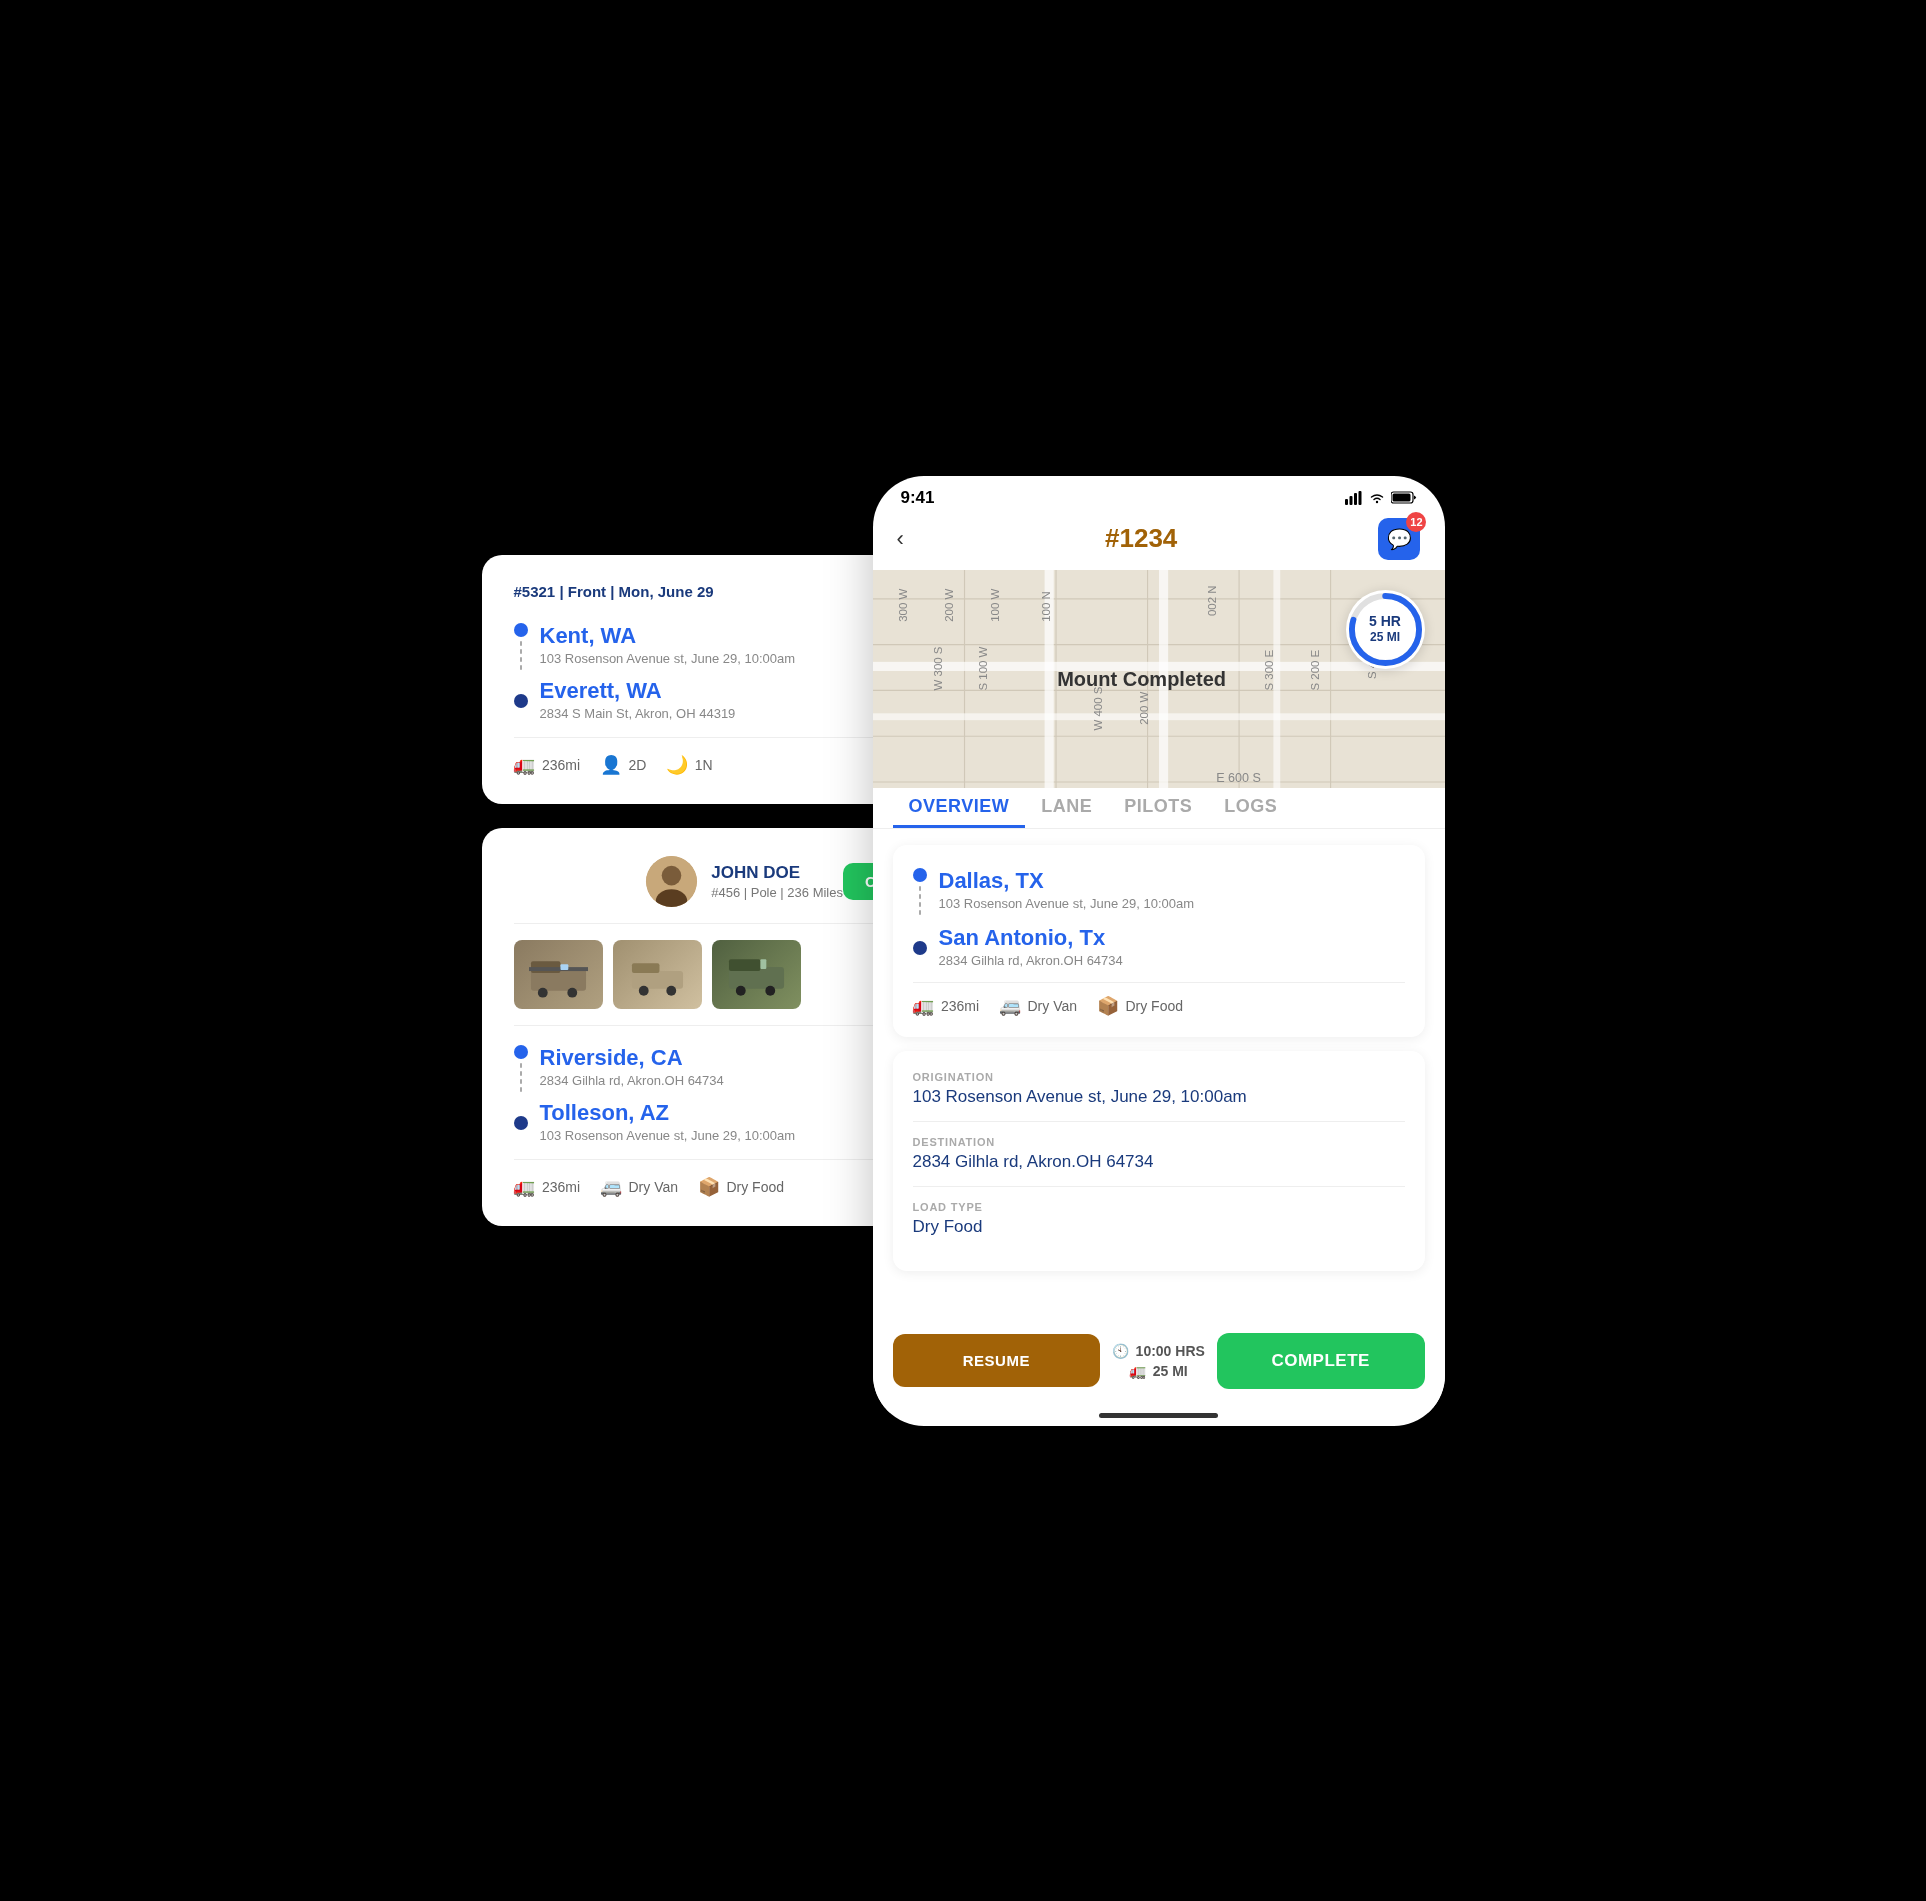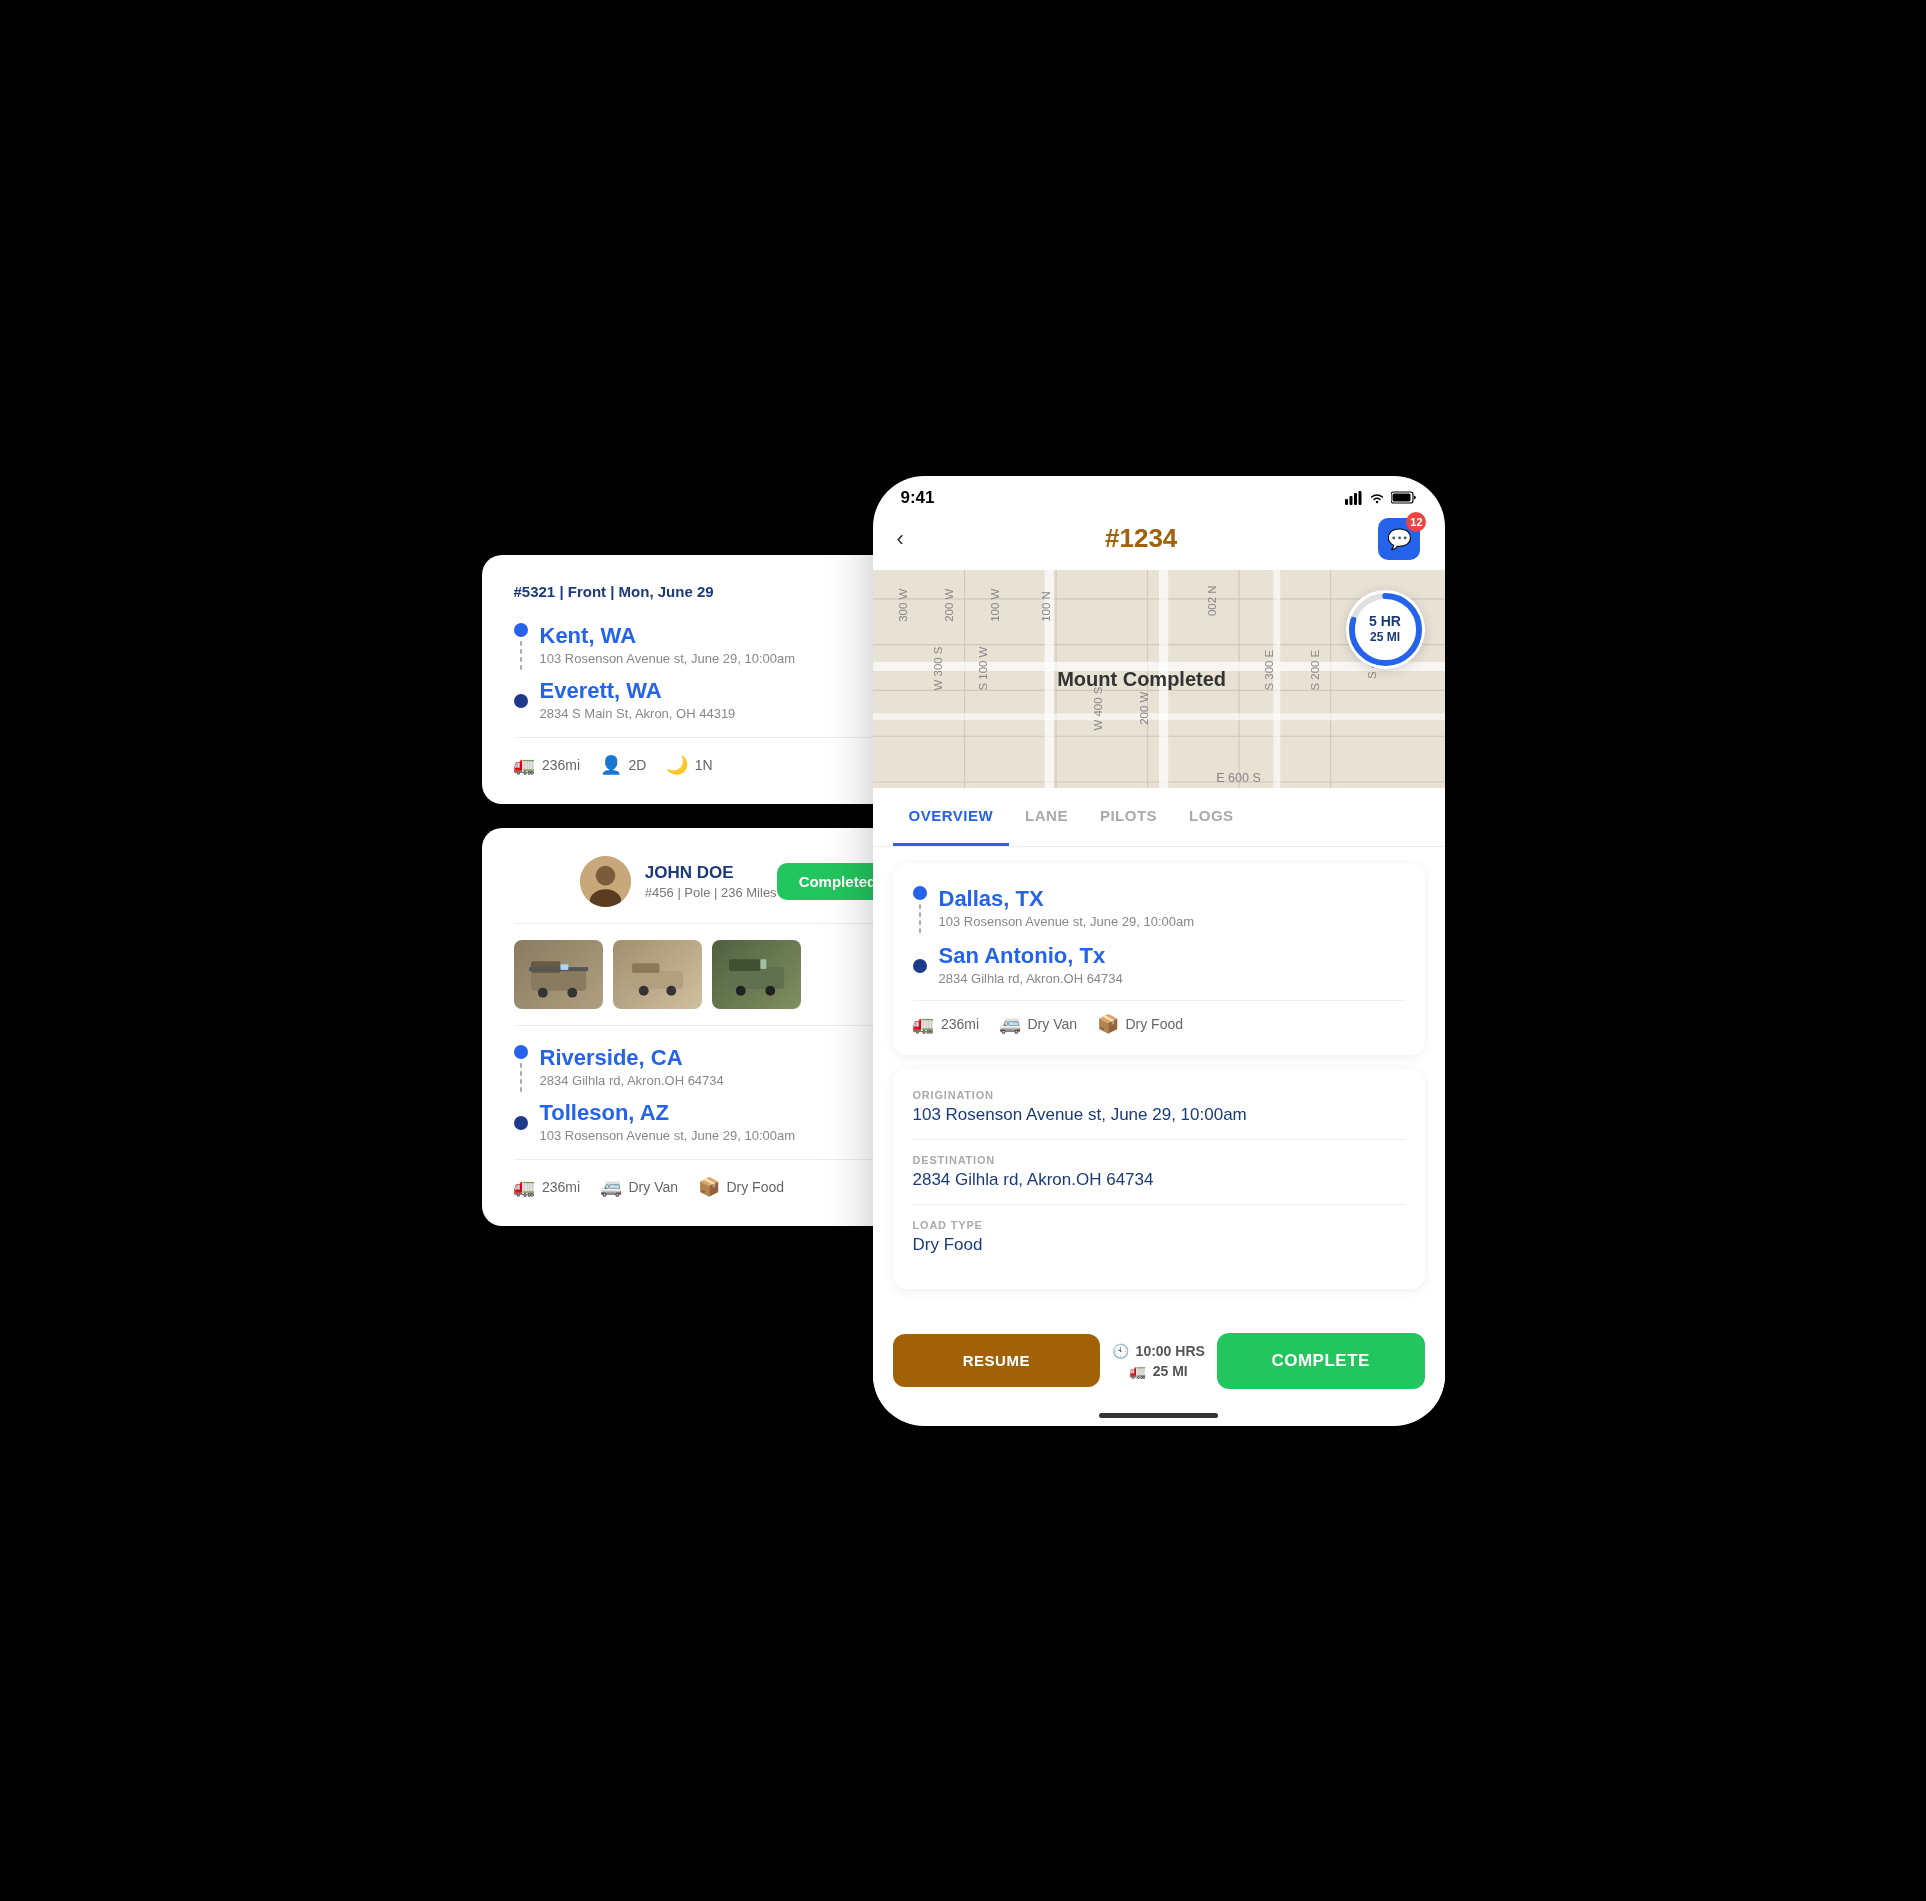--- a/index.html
+++ b/index.html
@@ -97,21 +97,21 @@
       gap: 6px;
     }
     .stat-icon {
       font-size: 18px;
     }
 
     
     .card2-top {
       display: flex;
       align-items: center;
-      justify-content: center;
+      justify-content: flex-end;
       margin-bottom: 16px;
     }
     .card2-user {
       display: flex;
       align-items: center;
       gap: 14px;
     }
     .avatar {
       width: 51px; height: 51px;
       border-radius: 50%;
@@ -274,22 +274,22 @@
     }
 
     
     .tabs-row {
       display: flex;
       padding: 0 20px;
       border-bottom: 1px solid #eee;
       flex-shrink: 0;
     }
     .tab {
-      padding: 19px 16px;
-      font-size: 15px;
+      padding: 8px 16px;
+      font-size: 18px;
       font-weight: 700;
       color: #aaa;
       cursor: pointer;
       letter-spacing: 0.5px;
     }
     .tab.active {
       color: #2563eb;
       border-bottom: 3px solid #2563eb;
     }
 

